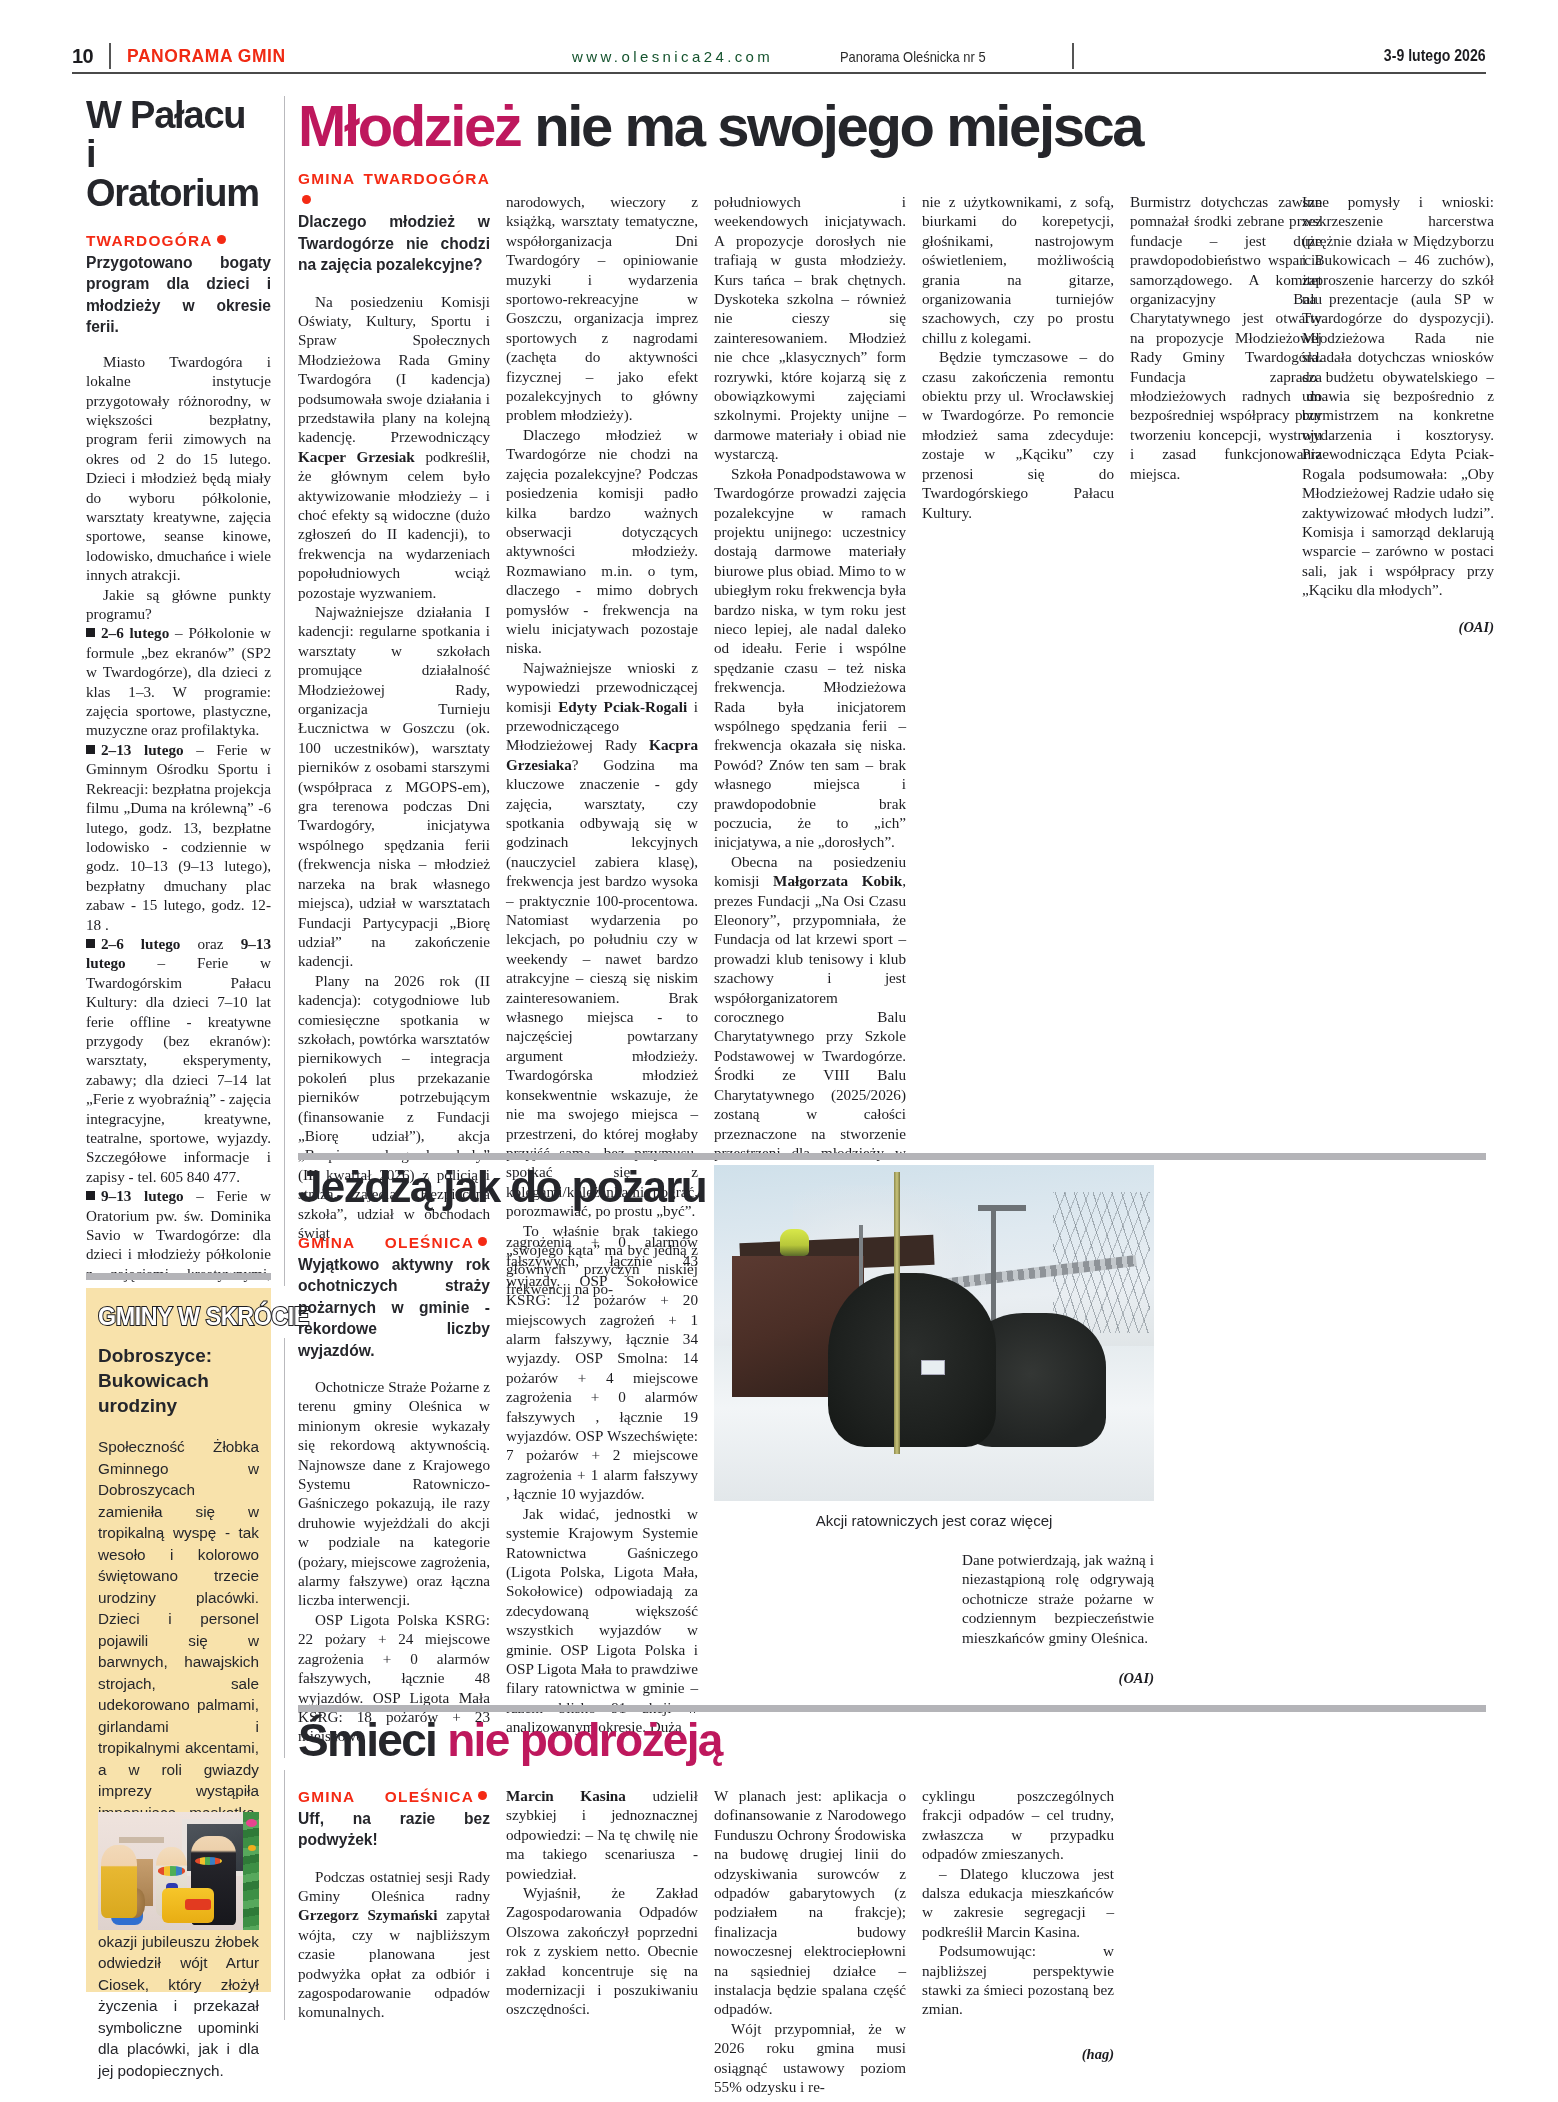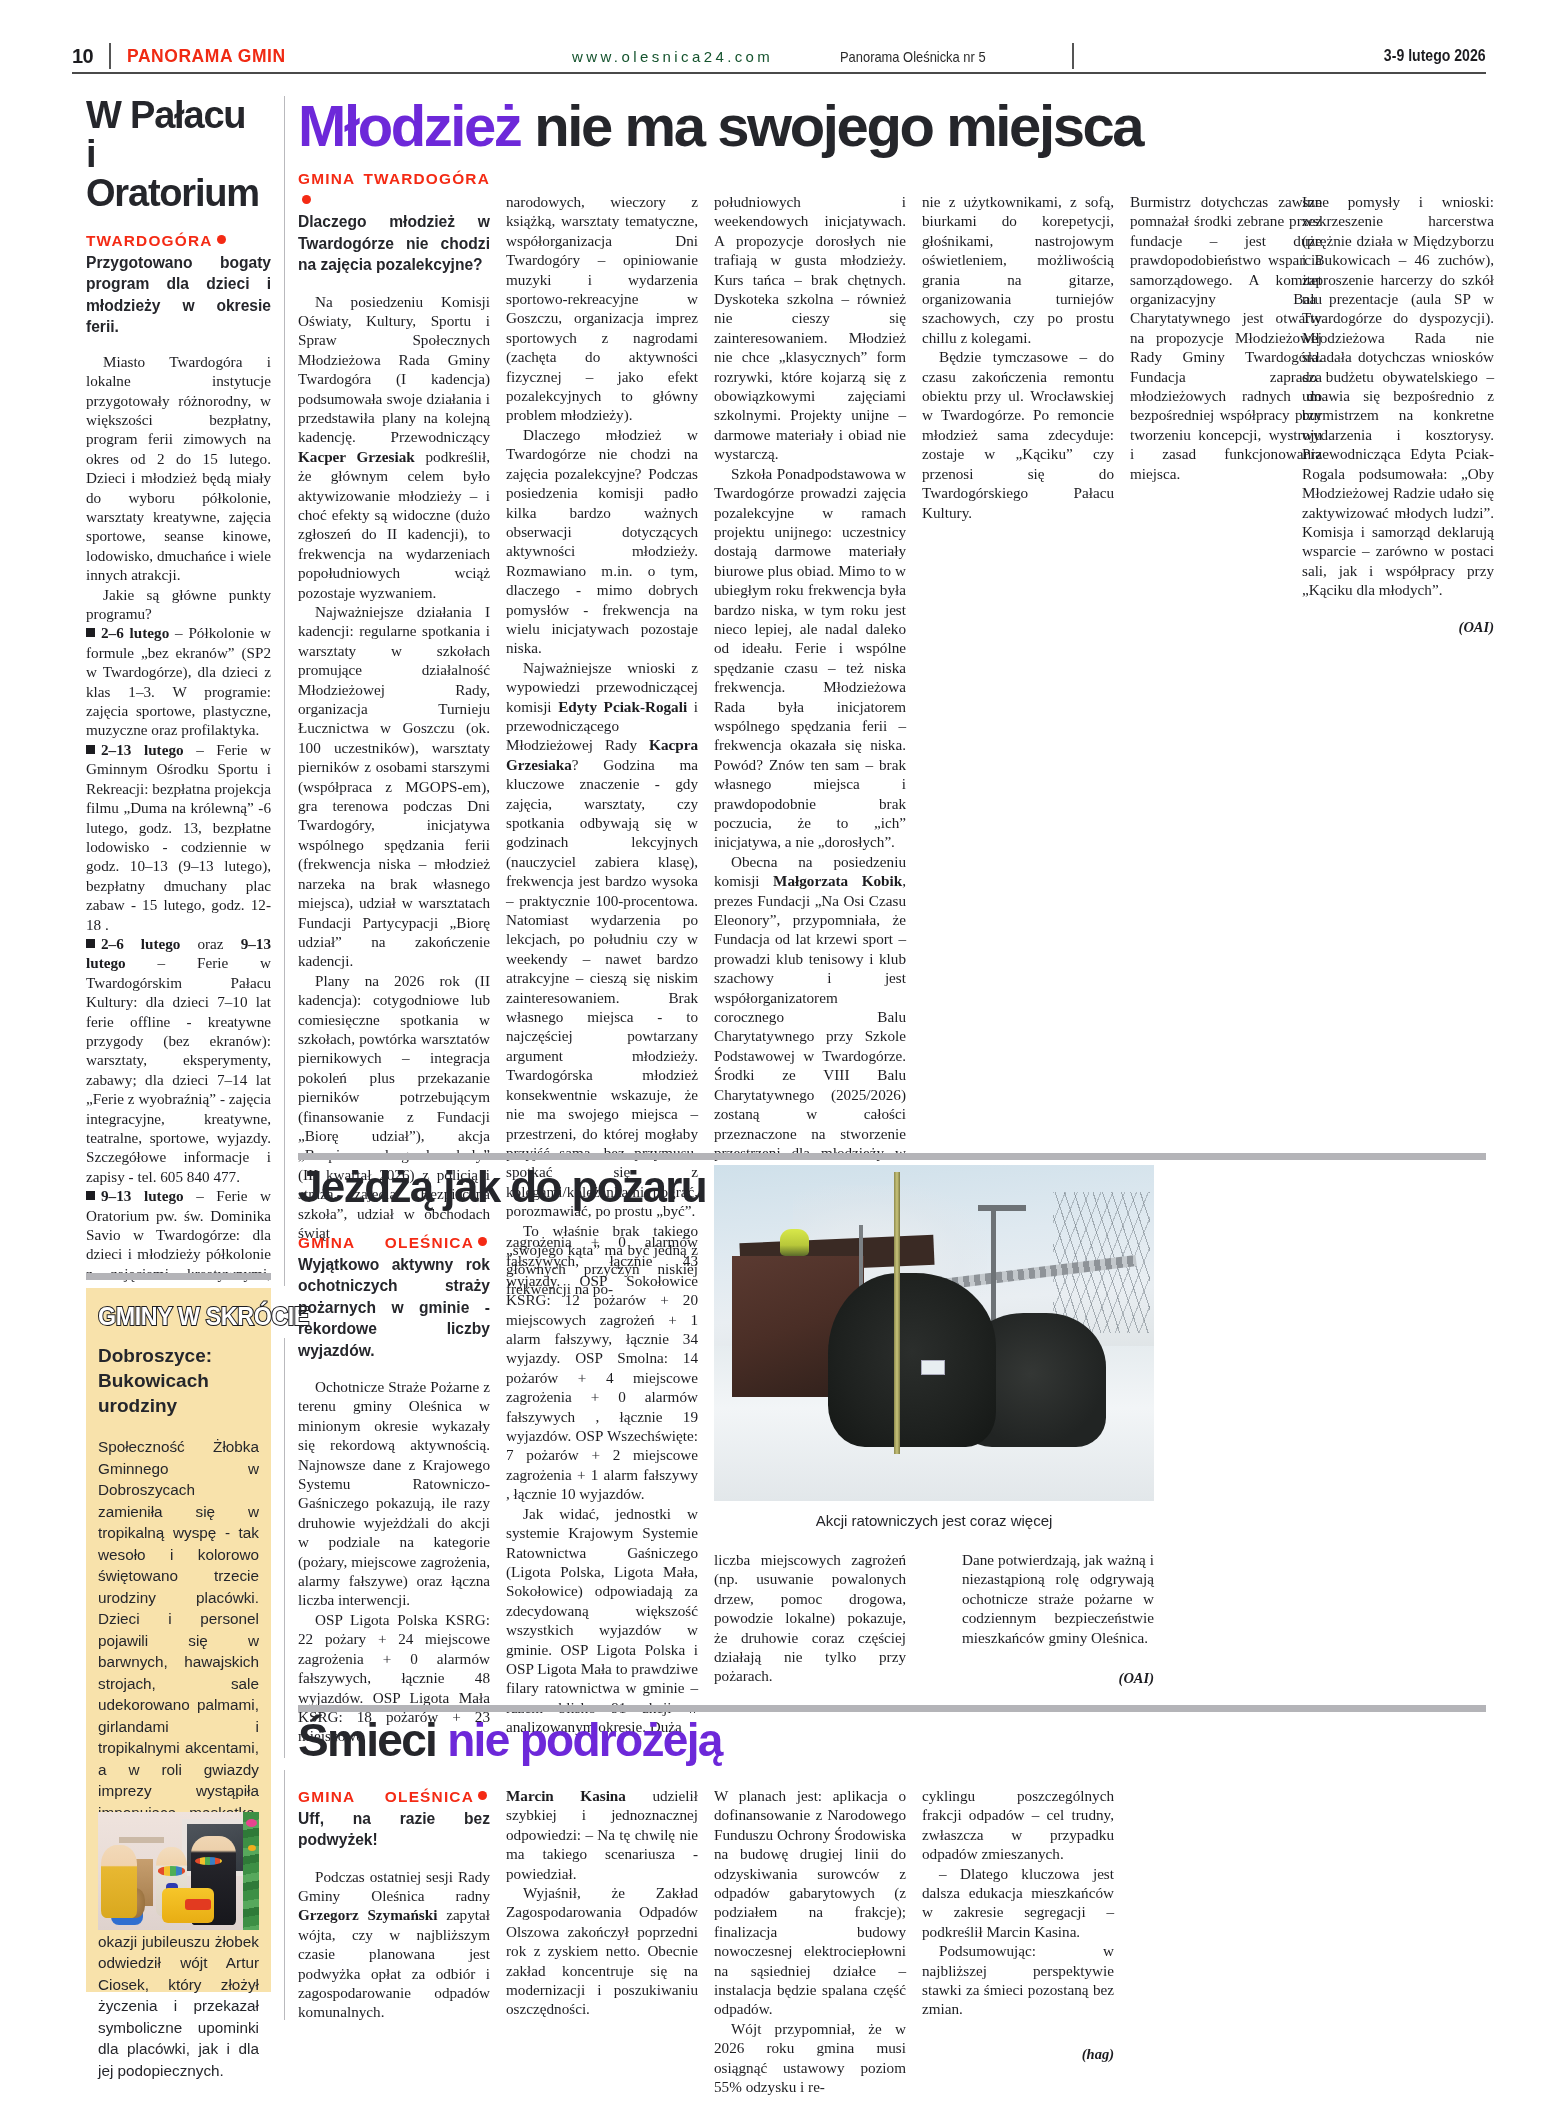--- a/index.html
+++ b/index.html
@@ -126,21 +126,21 @@
   .col p.noind { text-indent: 0; }
   .col p.bullet { text-indent: 0; }
 
   .headline {
     font-family: "Liberation Sans", sans-serif;
     font-weight: bold;
     color: #25262b;
     letter-spacing: -1.6px;
     line-height: 0.96;
   }
-  .headline .red { color: #6d28d9; }
+  .headline .red { color: #be185d; }
 
   .lead-tag {
     font-family: Liberation Sans, sans-serif;
     font-weight: bold;
     font-size: 15.4px;
     color: #f42a14;
     letter-spacing: 1.2px;
   }
   .dot {
     display: inline-block;
@@ -446,23 +446,20 @@
     <div class="ph-lamp2"></div>
     <div class="ph-lamparm"></div>
     <div class="ph-lamp"></div>
     <div class="ph-bush2"></div>
     <div class="ph-bush"></div>
     <div class="ph-pole"></div>
     <div class="ph-sign"></div>
   </div>
   <div class="caption" style="left:714px; top:1512px; width:440px;text-align:center;">Akcji ratowniczych jest coraz więcej</div>
 
-  <div class="col" style="left:714px; top:1550px; width:192px;">
-    <p class="noind">liczba miejscowych zagrożeń (np. usuwanie powalonych drzew, pomoc drogowa, powodzie lokalne) pokazuje, że druhowie coraz częściej działają nie tylko przy pożarach.</p>
-  </div>
 
   <div class="col" style="left:962px; top:1550px; width:192px;">
     <p class="noind">Dane potwierdzają, jak ważną i niezastąpioną rolę odgrywają ochotnicze straże pożarne w codziennym bezpieczeństwie mieszkańców gminy Oleśnica.</p>
     <div class="sig" style="margin-top:22px;">(OAI)</div>
   </div>
 
   <div class="hbar" style="left:298px; top:1705px; width:1188px;"></div>
 
   <div class="headline" style="position:absolute; left:298px; top:1718px; width:700px; font-size:46px; letter-spacing:-1.7px;">
     <span>Śmieci</span><span class="red"> nie podrożeją</span>

